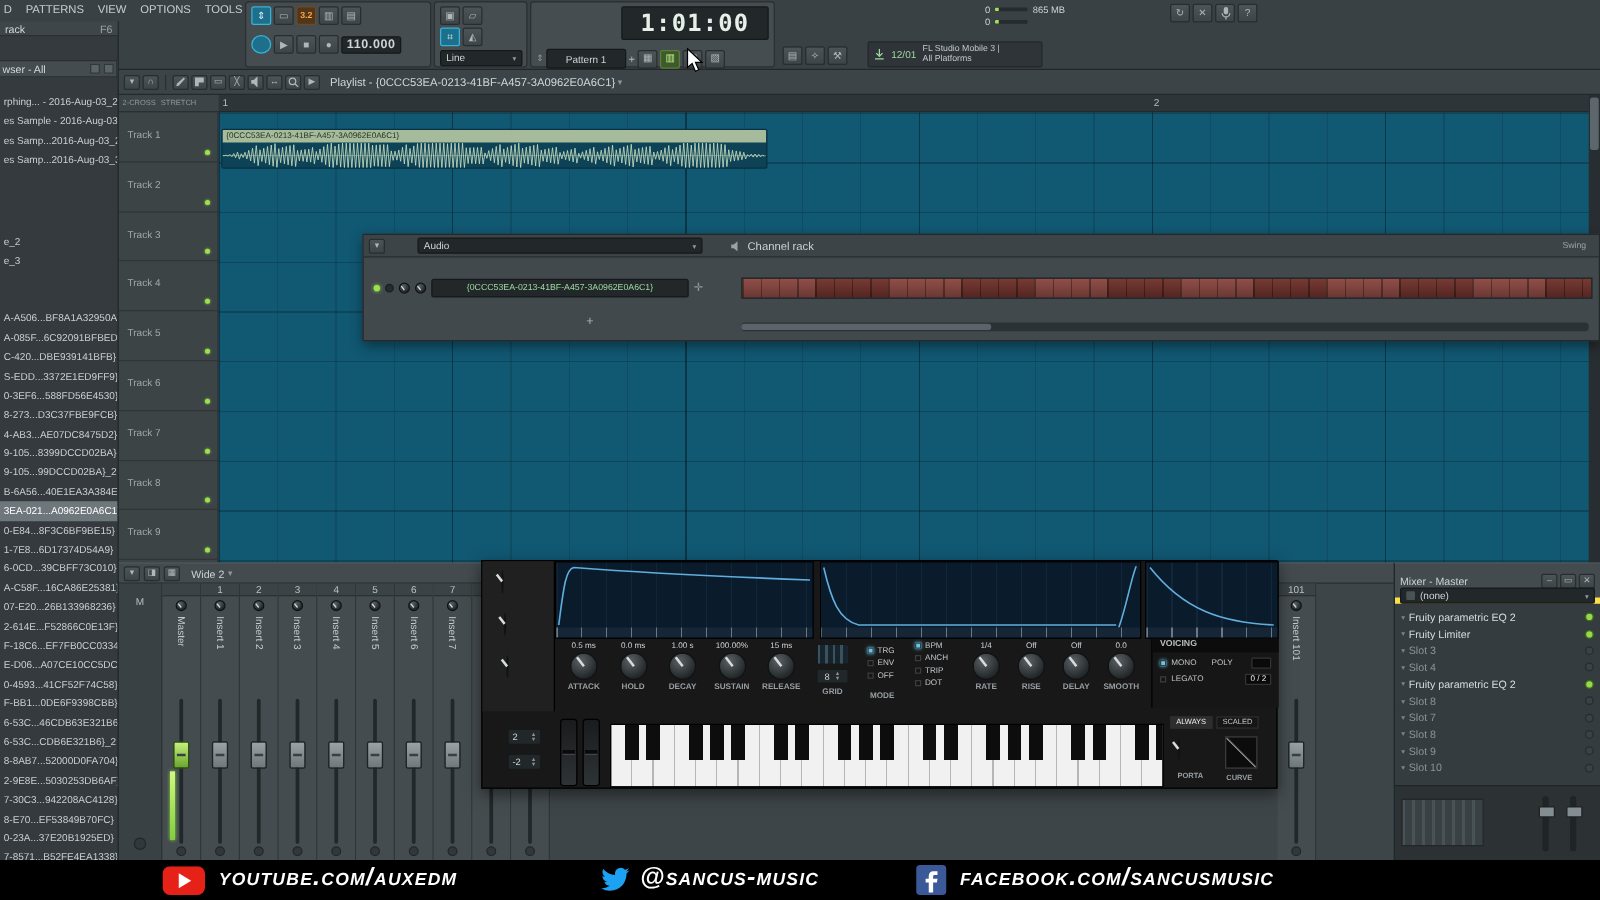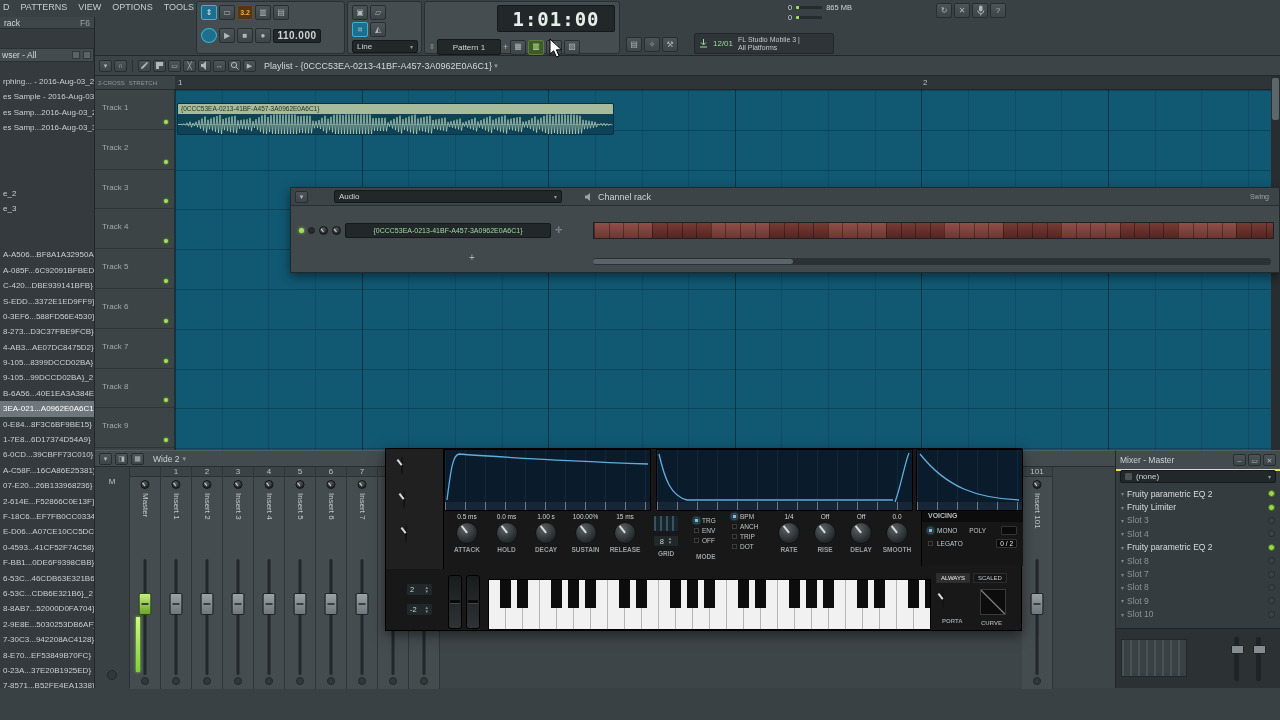--- a/index.html
+++ b/index.html
@@ -115,21 +115,21 @@
 .strip .vlabel{position:absolute;top:26px;left:50%;transform:translateX(-50%);writing-mode:vertical-rl;font-size:8px;color:#c2cacd;max-height:64px;overflow:hidden;white-space:nowrap}
 .strip .groove{position:absolute;left:50%;transform:translateX(-50%);top:92px;height:116px;width:3px;background:#22272a;border-radius:2px}
 .strip .handle{position:absolute;left:50%;transform:translateX(-50%);top:126px;width:13px;height:22px;background:linear-gradient(#9aa2a6,#6e777b);border:1px solid #1e2224;border-radius:2px}
 .strip .handle::after{content:"";position:absolute;left:2px;right:2px;top:9px;height:2px;background:#3a4042}
 .strip .meter{display:none;position:absolute;left:6px;top:150px;width:4px;height:55px;background:linear-gradient(#d3f77e,#7fce3a);box-shadow:0 0 3px #8ee24a}
 .strip.master .handle{background:linear-gradient(#c6ef7e,#69a62a);border-color:#2c4d10}
 .strip.master .meter{display:block}
 .strip .bled{position:absolute;left:50%;transform:translateX(-50%);bottom:4px;width:8px;height:8px;border-radius:50%;background:#32383a;border:1px solid #22272a}
 
 .mpanel{left:1115px;top:450px;width:165px;height:238px;background:#353c3f;border-top:1px solid #545c5f;border-left:1px solid #22272a;z-index:2}
-.mp-head{position:absolute;left:0;top:0;right:0;height:20px;background:#434b4e;border-bottom:2px solid #fde047;display:flex;align-items:center;padding:0 4px;font-size:8.5px;color:#ccd2d5}
+.mp-head{position:absolute;left:0;top:0;right:0;height:32px;background:#434b4e;border-bottom:5px solid #fde047;display:flex;align-items:center;padding:0 4px;font-size:8.5px;color:#ccd2d5}
 .mp-head .ic{margin-left:auto;display:flex;gap:2px}
 .mp-sel{position:absolute;left:4px;top:19px;right:4px;height:13px;display:flex;align-items:center;gap:4px;font-size:8px;padding:0 4px}
 .slots{position:absolute;left:2px;top:36px;right:2px}
 .slot{display:flex;align-items:center;gap:3px;height:13.4px;font-size:8.5px;color:#8b9499;padding:0 3px}
 .slot .ar{font-size:6px;color:#7b858a}
 .slot .lab{flex:1;white-space:nowrap;overflow:hidden}
 .slot .dot{width:7px;height:7px;border-radius:50%;background:#394245;border:1px solid #262c2e}
 .slot.active{color:#d7dcde}
 .slot.active .dot{background:#97d84d;border-color:#3f6d14}
 .mp-bottom{position:absolute;left:0;bottom:0;right:0;height:60px;background:#2c3134;border-top:1px solid #1f2426}
@@ -775,18 +775,39 @@
         <div class="br-item">6-53C...CDB6E321B6}_2</div>
         <div class="br-item">8-8AB7...52000D0FA704}</div>
         <div class="br-item">2-9E8E...5030253DB6AF}</div>
         <div class="br-item">7-30C3...942208AC4128}</div>
         <div class="br-item">8-E70...EF53849B70FC}</div>
         <div class="br-item">0-23A...37E20B1925ED}</div>
         <div class="br-item">7-8571...B52FE4EA1338}</div>
       </div>
   </div>
 
+  <div class="social abs">
+    <span class="ytic" style="left:130px">
+      <svg width="34" height="23">
+          <rect width="34" height="23" rx="6" fill="#e62117"></rect>
+          <path d="M13 5.5l10 6-10 6z" fill="#fff"></path>
+        </svg>
+    </span>
+    <span class="soc" style="left:175px">youtube.com/auxedm</span>
+    <span class="ytic" style="left:477px">
+      <svg width="28" height="23" viewBox="0 0 28 23">
+          <path d="M27 3c-1 .6-2 .9-3 1.1A4.6 4.6 0 0 0 26 1.5c-.9.6-1.9 1-3 1.2A4.6 4.6 0 0 0 15 6c0 .4 0 .7.1 1A13 13 0 0 1 5.6 2.2 4.6 4.6 0 0 0 7 8.3c-.8 0-1.5-.2-2.1-.6v.1c0 2.2 1.6 4.1 3.7 4.5-.4.1-.8.2-1.2.2l-.9-.1a4.6 4.6 0 0 0 4.3 3.2A9.3 9.3 0 0 1 4 17.5 13 13 0 0 0 11 19.6c8.5 0 13.2-7 13.2-13.2v-.6c.9-.7 1.7-1.5 2.3-2.4z" fill="#1da1f2"></path>
+        </svg>
+    </span>
+    <span class="soc" style="left:512px">@sancus-music</span>
+    <span class="fbic" style="left:733px">
+      <svg width="24" height="24">
+          <path d="M17 8h-2.6c-.5 0-.9.5-.9 1.1V11H17l-.5 3h-3v8H10v-8H7.5v-3H10V8.6C10 6.4 11.5 5 13.6 5H17z" fill="#fff"></path>
+        </svg>
+    </span>
+    <span class="soc" style="left:768px">facebook.com/sancusmusic</span>
+  </div>
 
   <svg class="abs cursor" style="left:549px;top:38px" width="15" height="21">
     <path d="M1 1 L1 16 L4.7 12.8 L7.3 19 L10 17.8 L7.4 11.8 L12.5 11.8 Z" fill="#fff" stroke="#000" stroke-width="1"></path>
   </svg>
 
 </div>
 
 </body></html>

